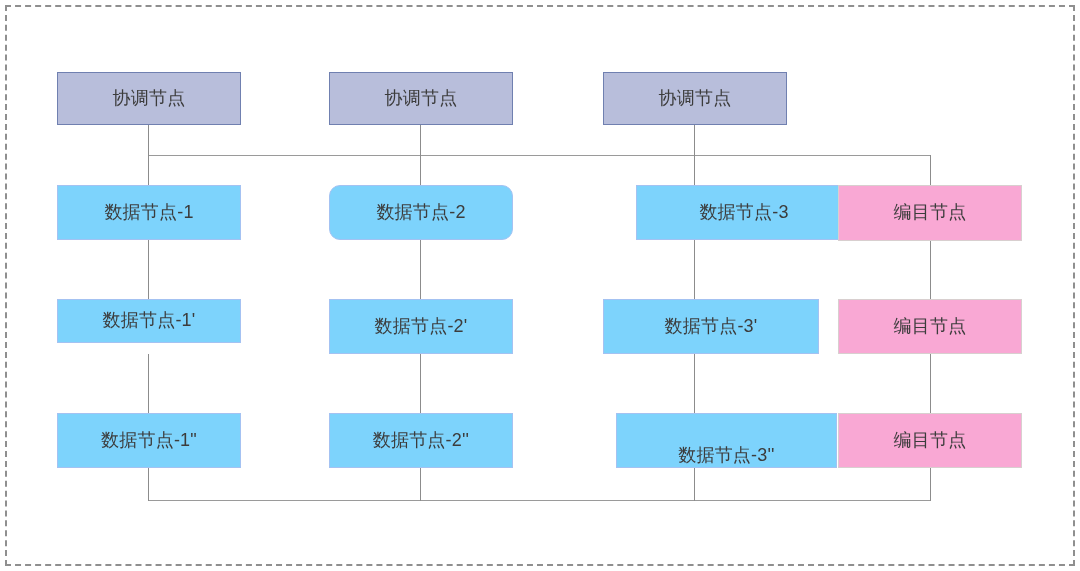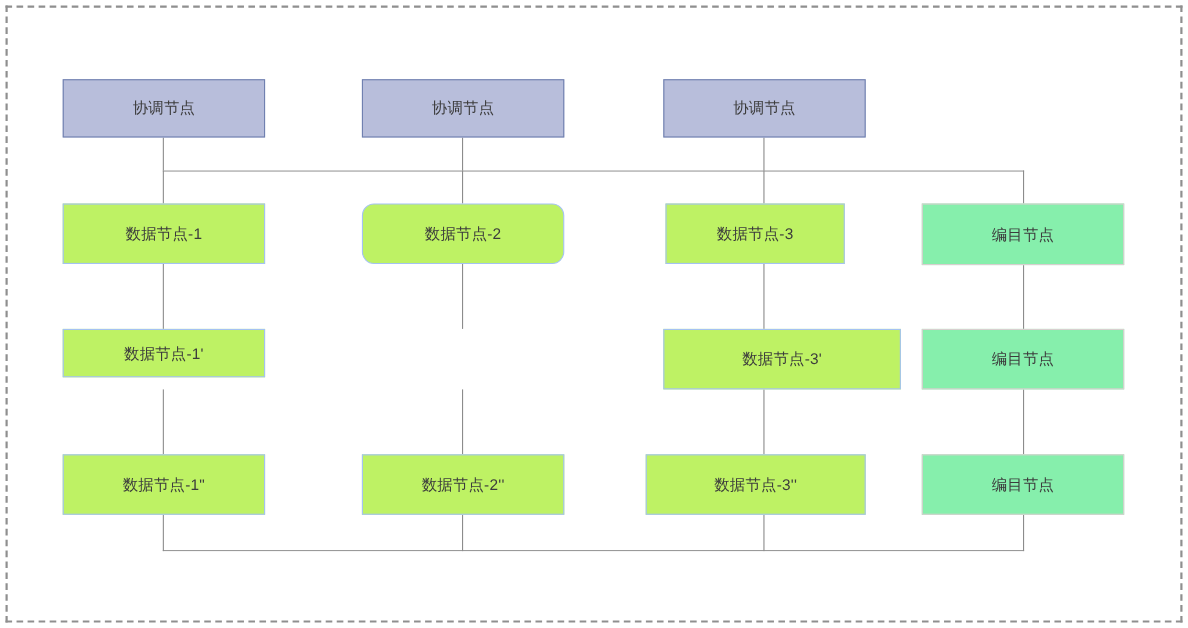--- a/index.html
+++ b/index.html
@@ -39,37 +39,37 @@
     height: 1px;
     background: #9a9a9a;
   }
   
   .node {
     position: absolute;
     box-sizing: border-box;
     display: flex;
     align-items: center;
     justify-content: center;
-    font-size: 14px;
+    font-size: 18px;
     letter-spacing: 0.2px;
     color: #3c3c3c;
     text-align: center;
     line-height: 1.2;
     white-space: nowrap;
   }
   .node-coordinator {
     background: #b8bedb;
     border: 1px solid #7080b0;
   }
   .node-data {
-    background: #bef264;
+    background: #7dd3fc;
     border: 1px solid #a4c2f2;
   }
   .node-catalog {
-    background: #86efac;
+    background: #f9a8d4;
     border: 1px solid #d8cfcf;
   }
 </style>
 </head>
 <body>
 
 <div id="canvas">
 
   <div class="boundary"></div>
 
@@ -109,43 +109,46 @@
   <div class="node node-coordinator" style="left:603px; top:72px; width:184px; height:53px;">
     <span>协调节点</span>
   </div>
 
   <div class="node node-data" style="left:57px; top:185px; width:184px; height:55px;">
     <span>数据节点-1</span>
   </div>
   <div class="node node-data" style="left:329px; top:185px; width:184px; height:55px;border-radius:11px;">
     <span>数据节点-2</span>
   </div>
-  <div class="node node-data" style="left:605px; top:185px; width:163px; height:55px;">
+  <div class="node node-data" style="left:636px; top:185px; width:216px; height:55px;">
     <span>数据节点-3</span>
   </div>
   <div class="node node-catalog" style="left:838px; top:185px; width:184px; height:56px;">
     <span>编目节点</span>
   </div>
 
   <div class="node node-data" style="left:57px; top:299px; width:184px; height:44px;">
     <span>数据节点-1'</span>
+  </div>
+  <div class="node node-data" style="left:329px; top:299px; width:184px; height:55px;">
+    <span>数据节点-2'</span>
   </div>
   <div class="node node-data" style="left:603px; top:299px; width:216px; height:55px;">
     <span>数据节点-3'</span>
   </div>
   <div class="node node-catalog" style="left:838px; top:299px; width:184px; height:55px;">
     <span>编目节点</span>
   </div>
 
   <div class="node node-data" style="left:57px; top:413px; width:184px; height:55px;">
     <span>数据节点-1"</span>
   </div>
   <div class="node node-data" style="left:329px; top:413px; width:184px; height:55px;">
     <span>数据节点-2''</span>
   </div>
-  <div class="node node-data" style="left:587px; top:413px; width:200px; height:55px;">
+  <div class="node node-data" style="left:616px; top:413px; width:221px; height:55px;align-items:flex-end;">
     <span>数据节点-3''</span>
   </div>
   <div class="node node-catalog" style="left:838px; top:413px; width:184px; height:55px;">
     <span>编目节点</span>
   </div>
 
 </div>
 
 </body></html>

